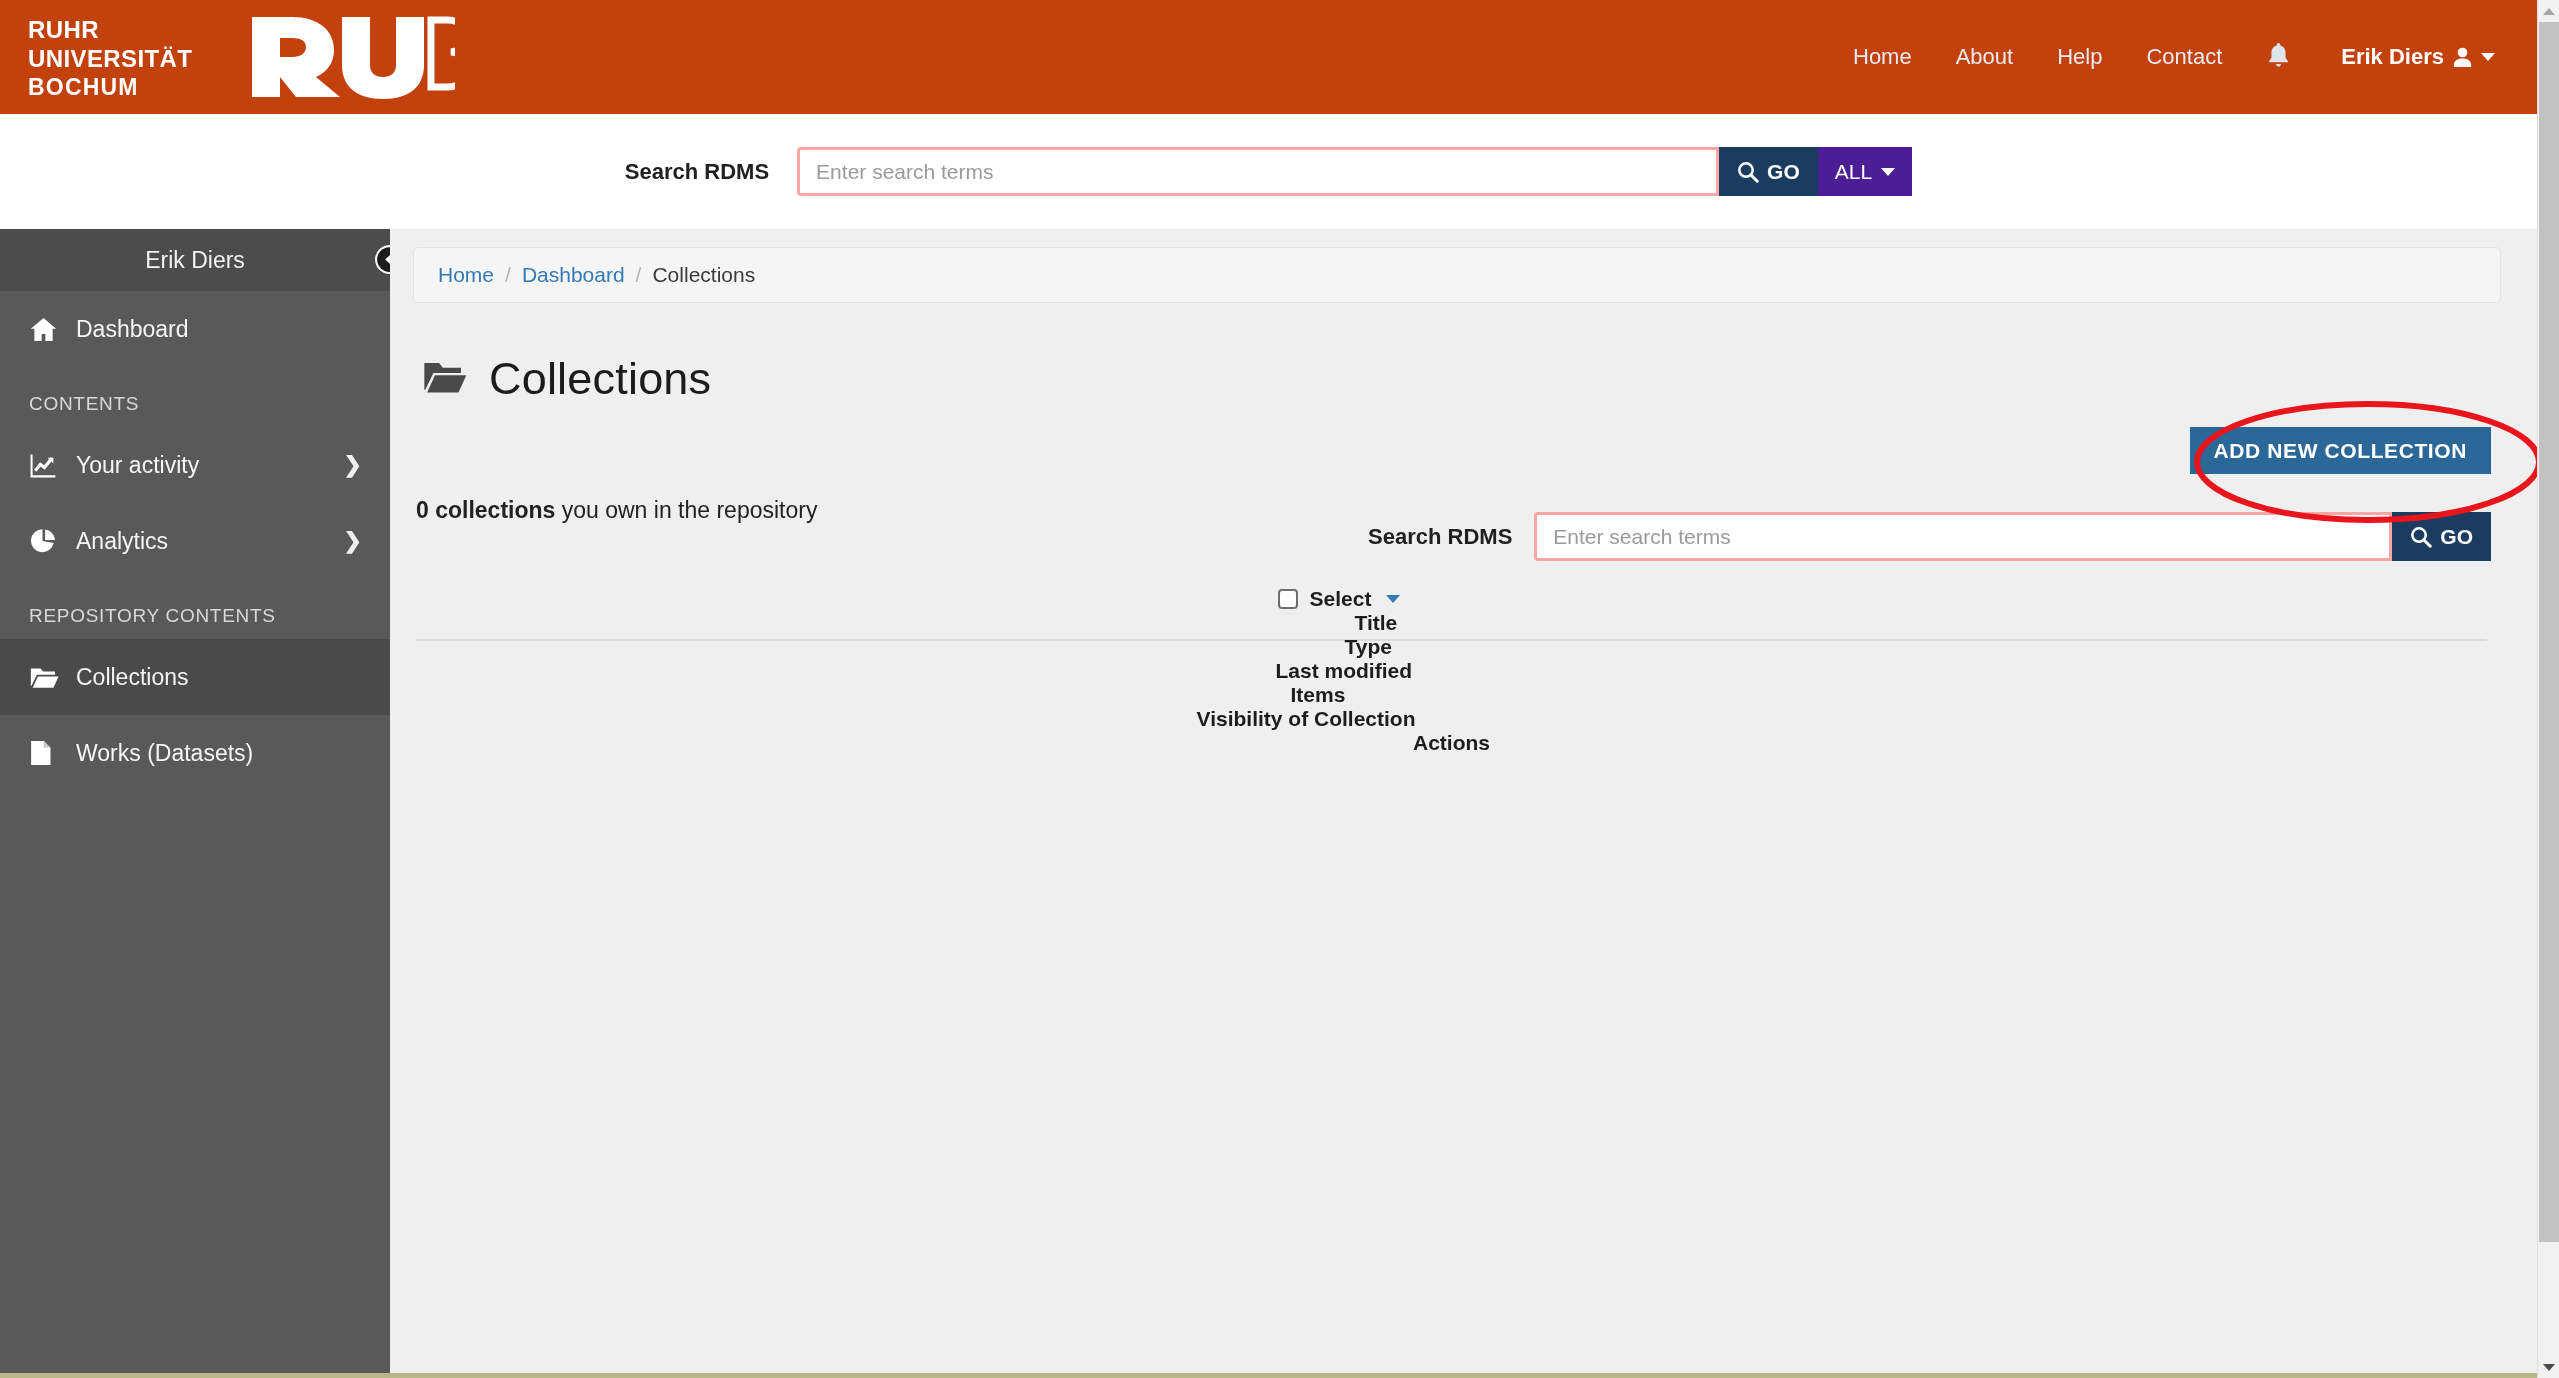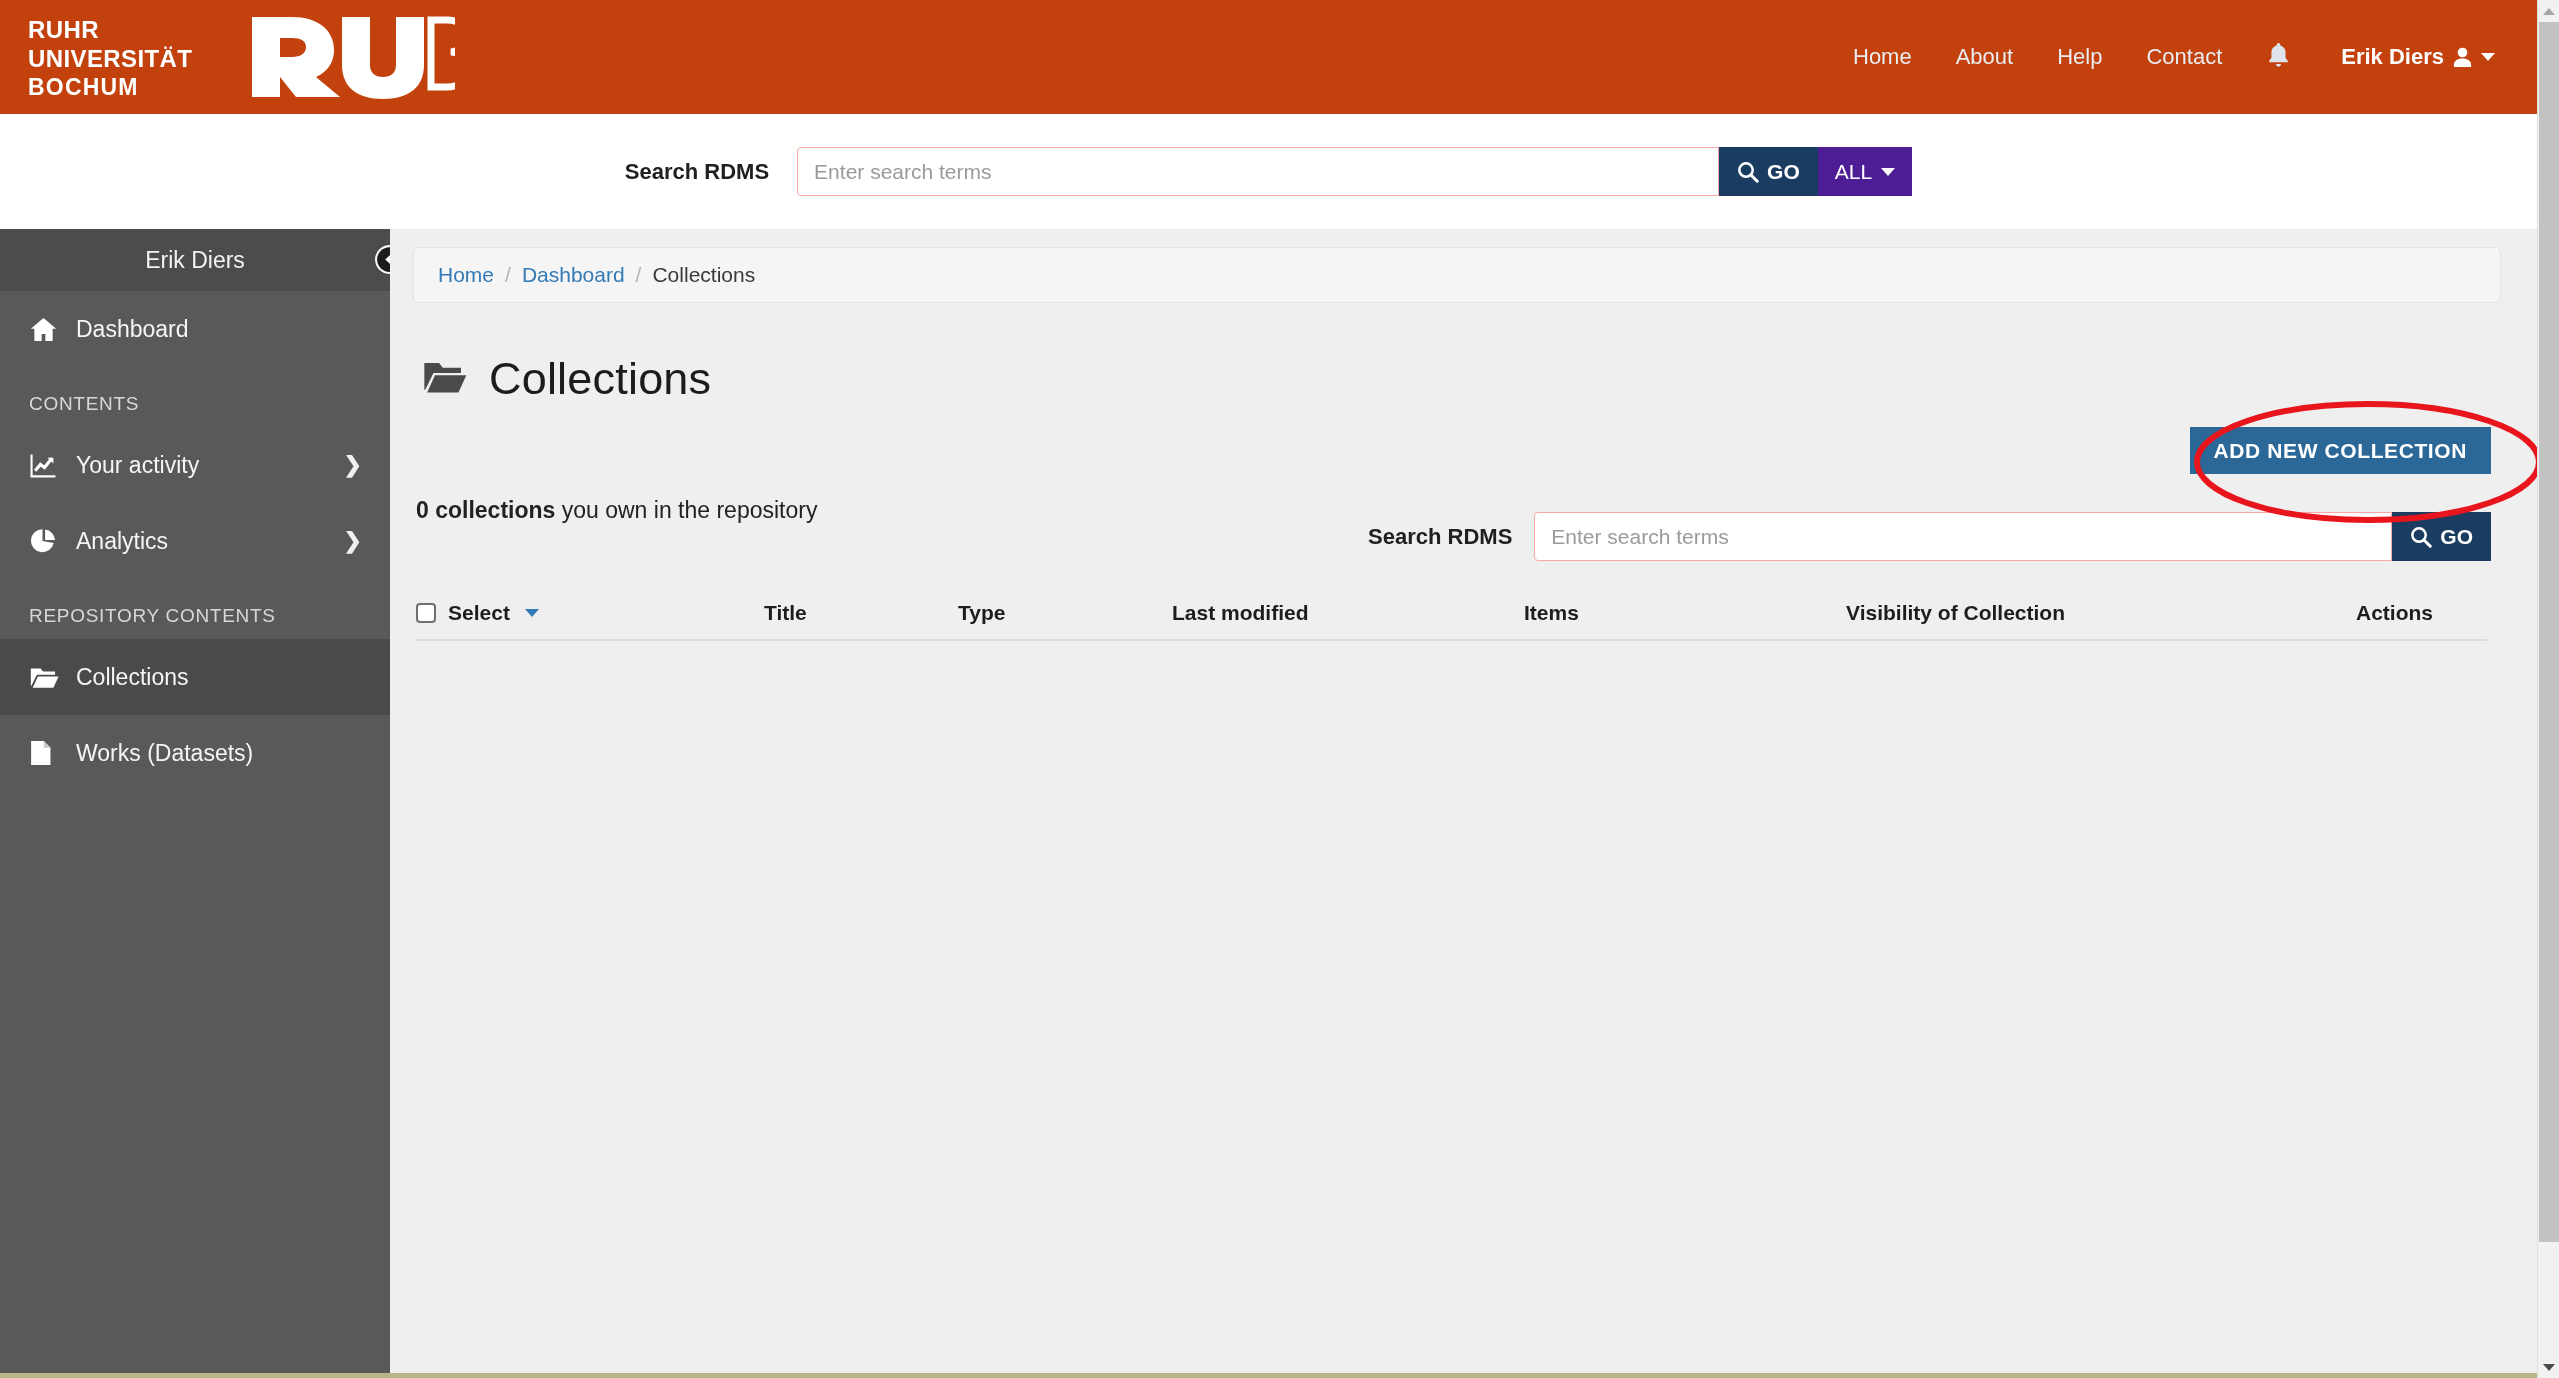--- a/index.html
+++ b/index.html
@@ -103,21 +103,21 @@
   }
   .searchstrip .lbl {
     font-size: 22px;
     font-weight: bold;
     color: #202020;
     margin-right: 28px;
   }
   .search-input {
     width: 922px;
     height: 49px;
-    border: 1px solid #fca5a5;
+    border: 3px solid #fca5a5;
     border-radius: 4px 0 0 4px;
     font-size: 21px;
     color: #333;
     padding: 0 16px;
     box-sizing: border-box;
     outline: none;
     background: #fff;
     font-family: "Liberation Sans", sans-serif;
   }
   .search-input::placeholder { color: #9a9a9a; }
@@ -298,20 +298,21 @@
 
   .table-head {
     display: flex;
     align-items: center;
     margin-top: 26px;
     padding: 0 14px 0 3px;
     height: 52px;
     font-size: 21px;
     font-weight: bold;
     color: #1d1d1d;
+    flex-direction: column;
   }
   .th { white-space: nowrap; }
   .th-select { width: 348px; display: flex; align-items: center; gap: 12px; cursor: pointer; }
   .th-title { width: 194px; }
   .th-type  { width: 214px; }
   .th-mod   { width: 352px; }
   .th-items { width: 322px; }
   .th-vis   { width: 510px; }
   .th-act   { flex: 1; text-align: left; }
   .chk {

